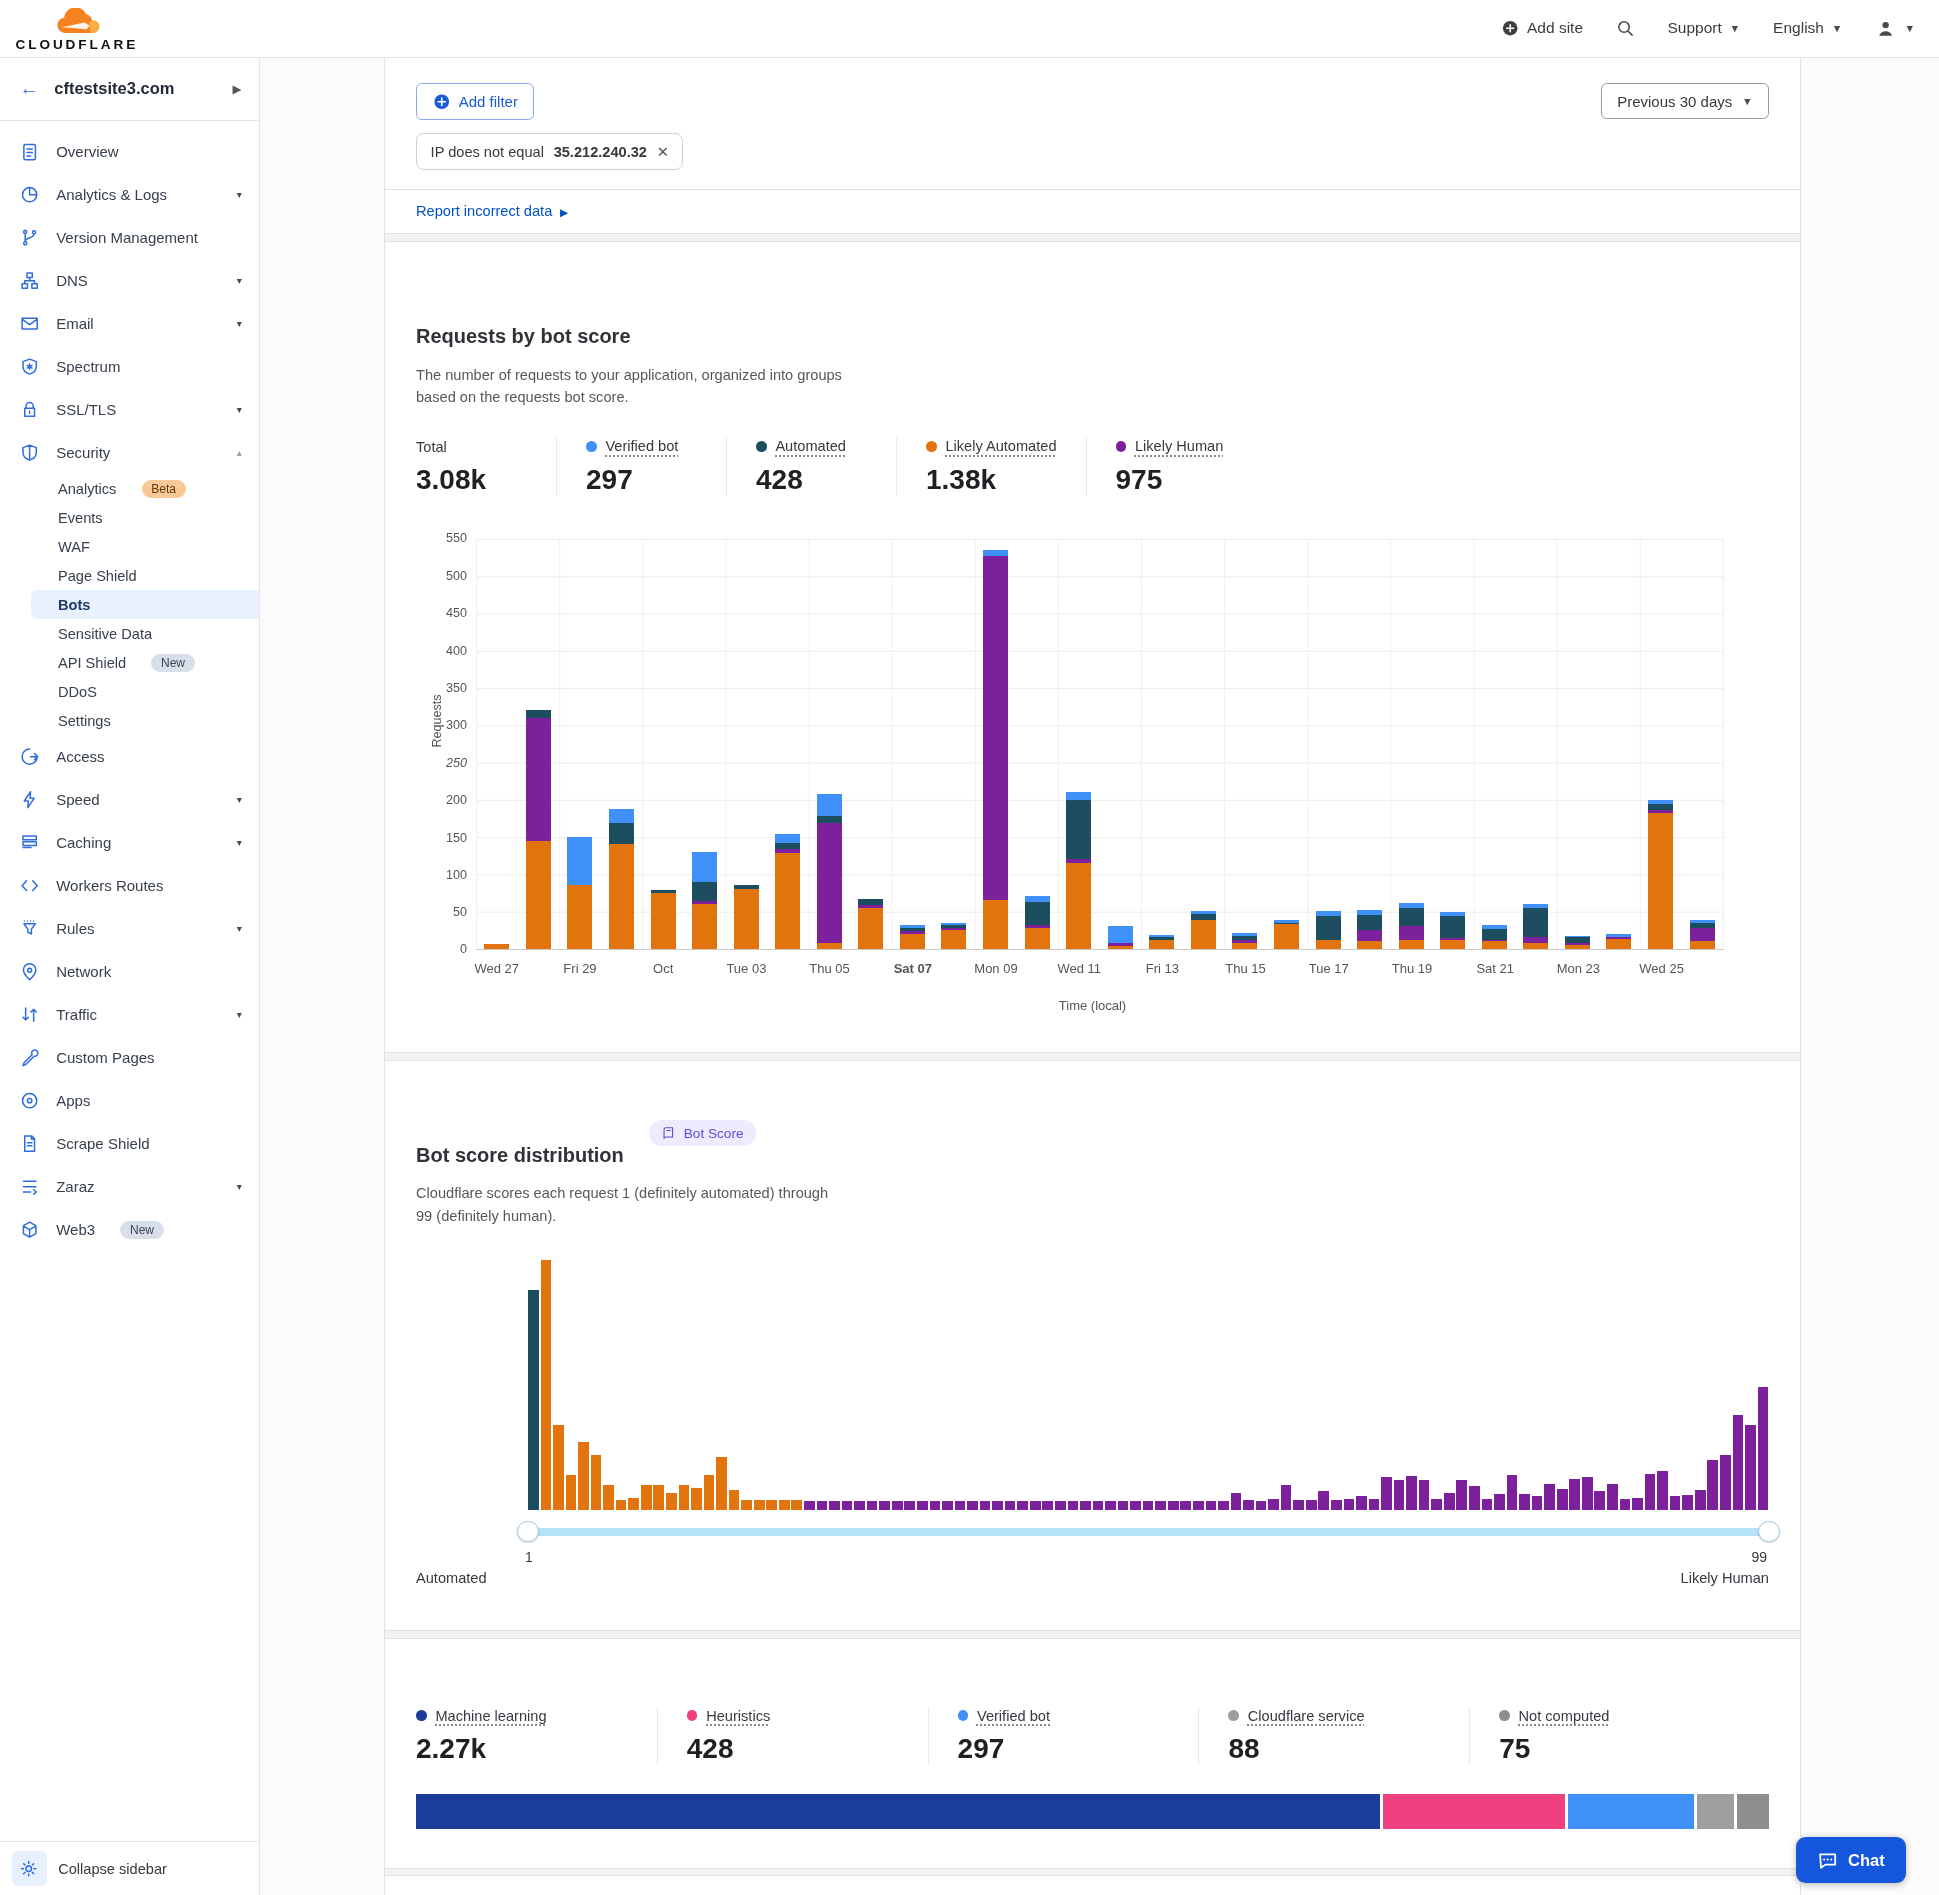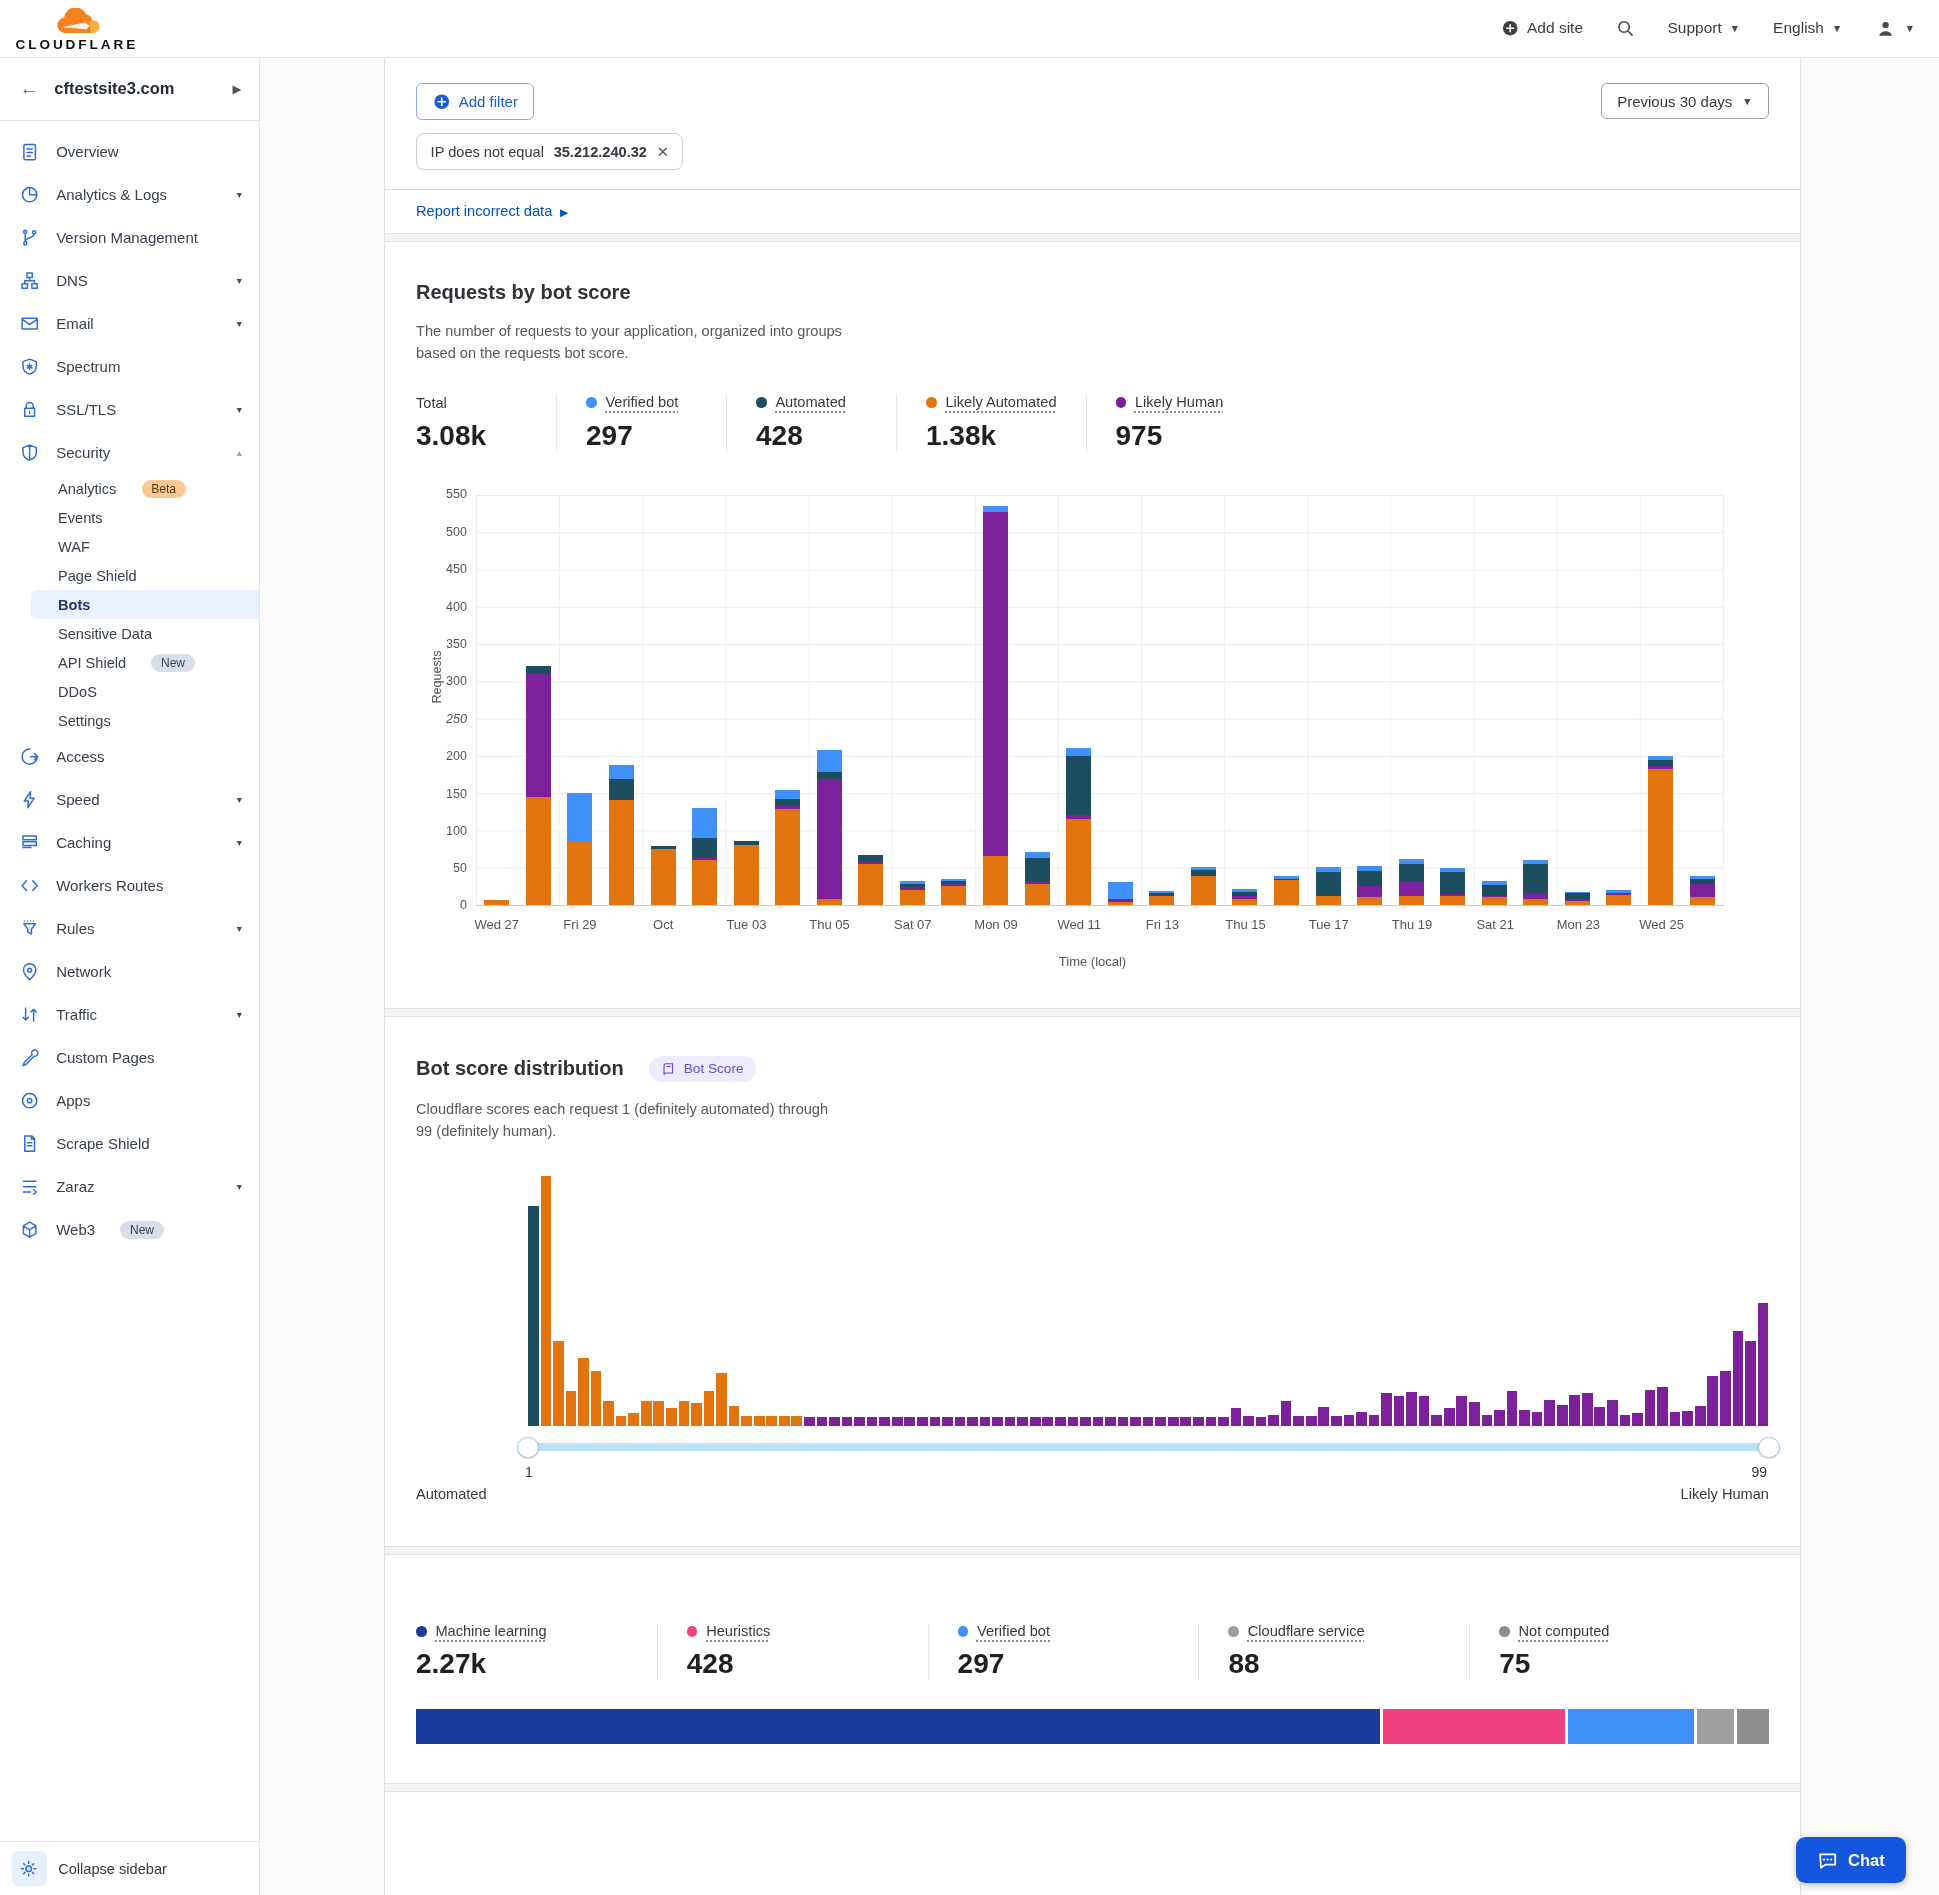--- a/index.html
+++ b/index.html
@@ -39,21 +39,21 @@
   .add-filter { display:inline-flex; align-items:center; gap:8.7px; border:1px solid #89a7ef; color:#1a5cd8; background:#fff; font-size:15px; padding:8.7px 15.5px; border-radius:5.8px; cursor:pointer; font-family:inherit;}
   .chip { display:inline-flex; align-items:center; gap:9.7px; border:1px solid #cfcfcf; border-radius:7.8px; padding:8.7px 13.6px; font-size:14.6px; margin-top:13.6px; color:#36393f; background:#fff;}
   .chip b { font-weight:700; }
   .chip .x { color:#555; font-size:14.6px; cursor:pointer; }
   .period-btn { position:absolute; right:31px; top:25px; border:1px solid #9a9a9a; background:#fff; border-radius:5.8px; font-size:15px; color:#36393f; padding:8.7px 15.5px; display:flex; align-items:center; gap:9.7px; cursor:pointer; font-family:inherit;}
   .report-row { padding:12.6px 31px 14.6px; font-size:14.6px; }
   .report-row a { color:#0051c3; text-decoration:none; cursor:pointer;}
   .report-row .arr { color:#0051c3; font-size:10.7px; margin-left:7.8px; }
   .band { height:8.7px; background:#f3f3f4; border-top:1px solid #e2e2e2; border-bottom:1px solid #e2e2e2; }
   .card { padding:39px 31px 39px; background:#fff; }
-  .card h2 { font-size:20px; font-weight:700; color:#2f3237; }
+  .card h2 { font-size:20px; font-weight:700; color:#2f3237;margin-top:44px; }
   .card-desc { font-size:14.6px; color:#56585e; line-height:1.55; margin-top:15.5px; max-width:427px; }
   .title-row { display:flex; align-items:center; gap:25px; }
   .pill-badge { display:inline-flex; align-items:center; gap:7.8px; background:#edebfd; color:#5b50d6; font-size:13.6px; padding:5.8px 12.6px; border-radius:13.6px; }
   .pill-badge svg { width:14.6px; height:14.6px; }
   
   .stats { display:flex; margin-top:29px; }
   .stat { padding-right:29px; margin-right:29px; border-right:1px solid #e9e9e9; min-width:141px; }
   .stat:last-child { border-right:none; }
   .stats.equal .stat { flex:1; min-width:0; }
   .stat-label { font-size:14.6px; color:#36393f; display:inline-flex; align-items:center; gap:8.7px; }
@@ -647,21 +647,21 @@
             <span class="ytick" style="bottom: 330px;">450</span>
             <span class="ytick" style="bottom: 367px;">500</span>
             <span class="ytick" style="bottom: 405px;">550</span>
           </div>
         <div class="xticks" id="xticks">
             <span class="xtick" style="left: 1.66667%;">Wed 27</span>
             <span class="xtick" style="left: 8.33333%;">Fri 29</span>
             <span class="xtick" style="left: 15%;">Oct</span>
             <span class="xtick" style="left: 21.6667%;">Tue 03</span>
             <span class="xtick" style="left: 28.3333%;">Thu 05</span>
-            <span class="xtick" style="left: 35%;">Sat 07</span>
+            <span class="xtick" style="left: 35%; font-weight: bold;">Sat 07</span>
             <span class="xtick" style="left: 41.6667%;">Mon 09</span>
             <span class="xtick" style="left: 48.3333%;">Wed 11</span>
             <span class="xtick" style="left: 55%;">Fri 13</span>
             <span class="xtick" style="left: 61.6667%;">Thu 15</span>
             <span class="xtick" style="left: 68.3333%;">Tue 17</span>
             <span class="xtick" style="left: 75%;">Thu 19</span>
             <span class="xtick" style="left: 81.6667%;">Sat 21</span>
             <span class="xtick" style="left: 88.3333%;">Mon 23</span>
             <span class="xtick" style="left: 95%;">Wed 25</span>
           </div>

